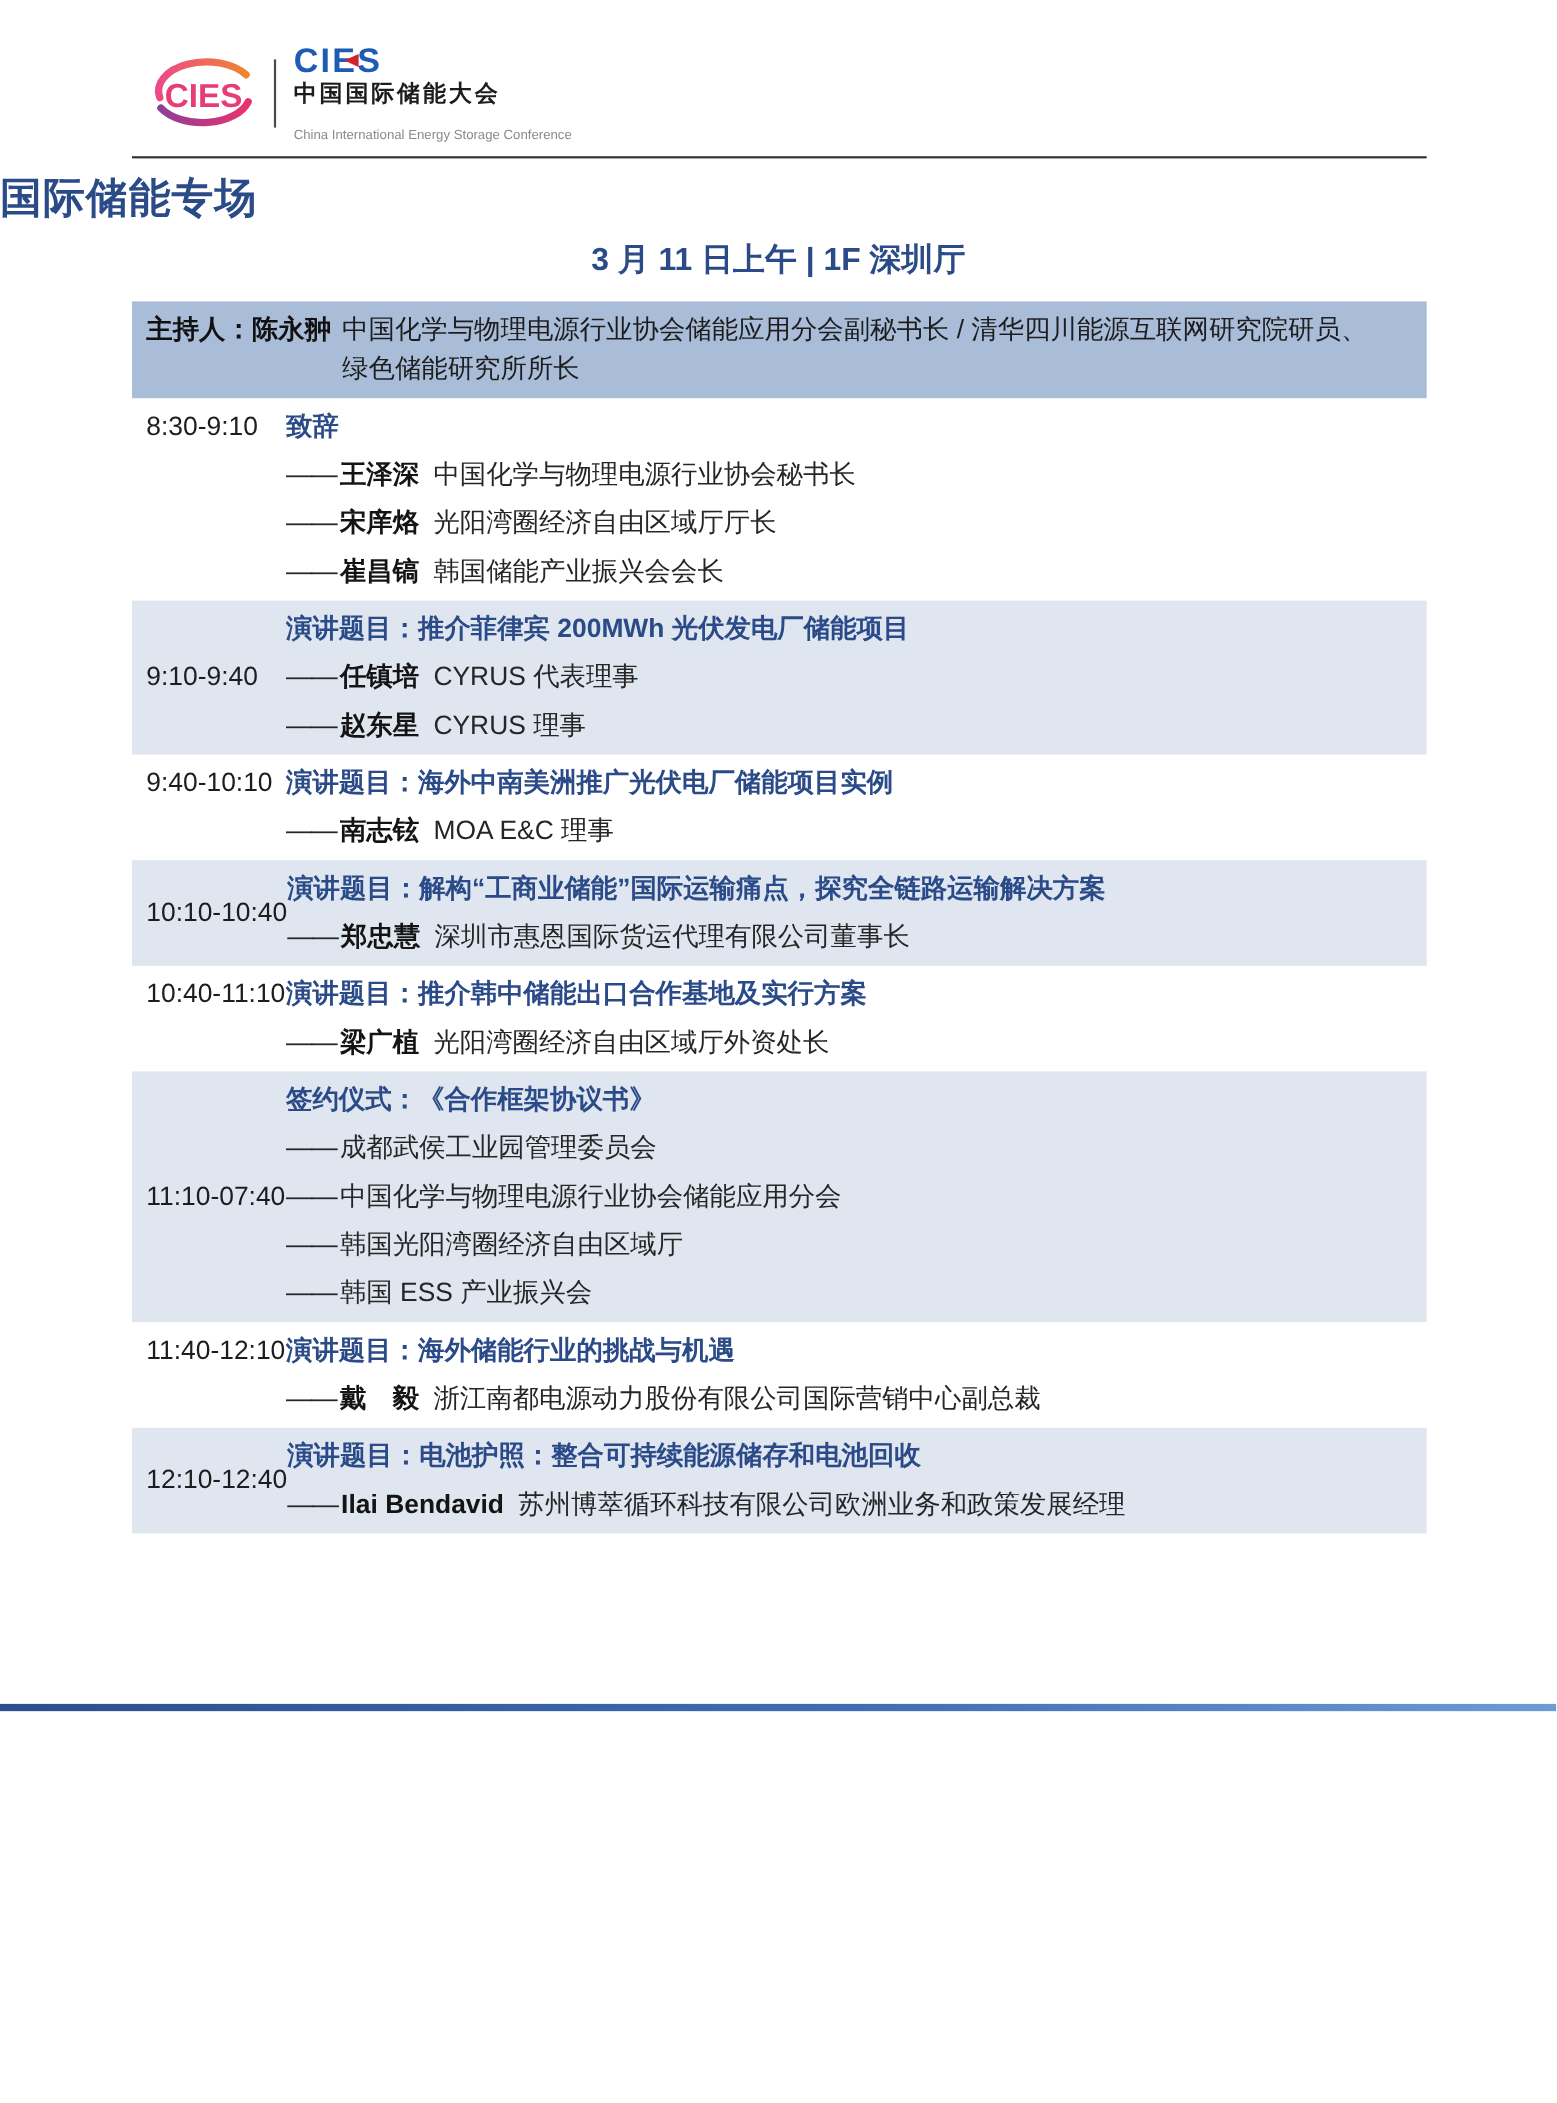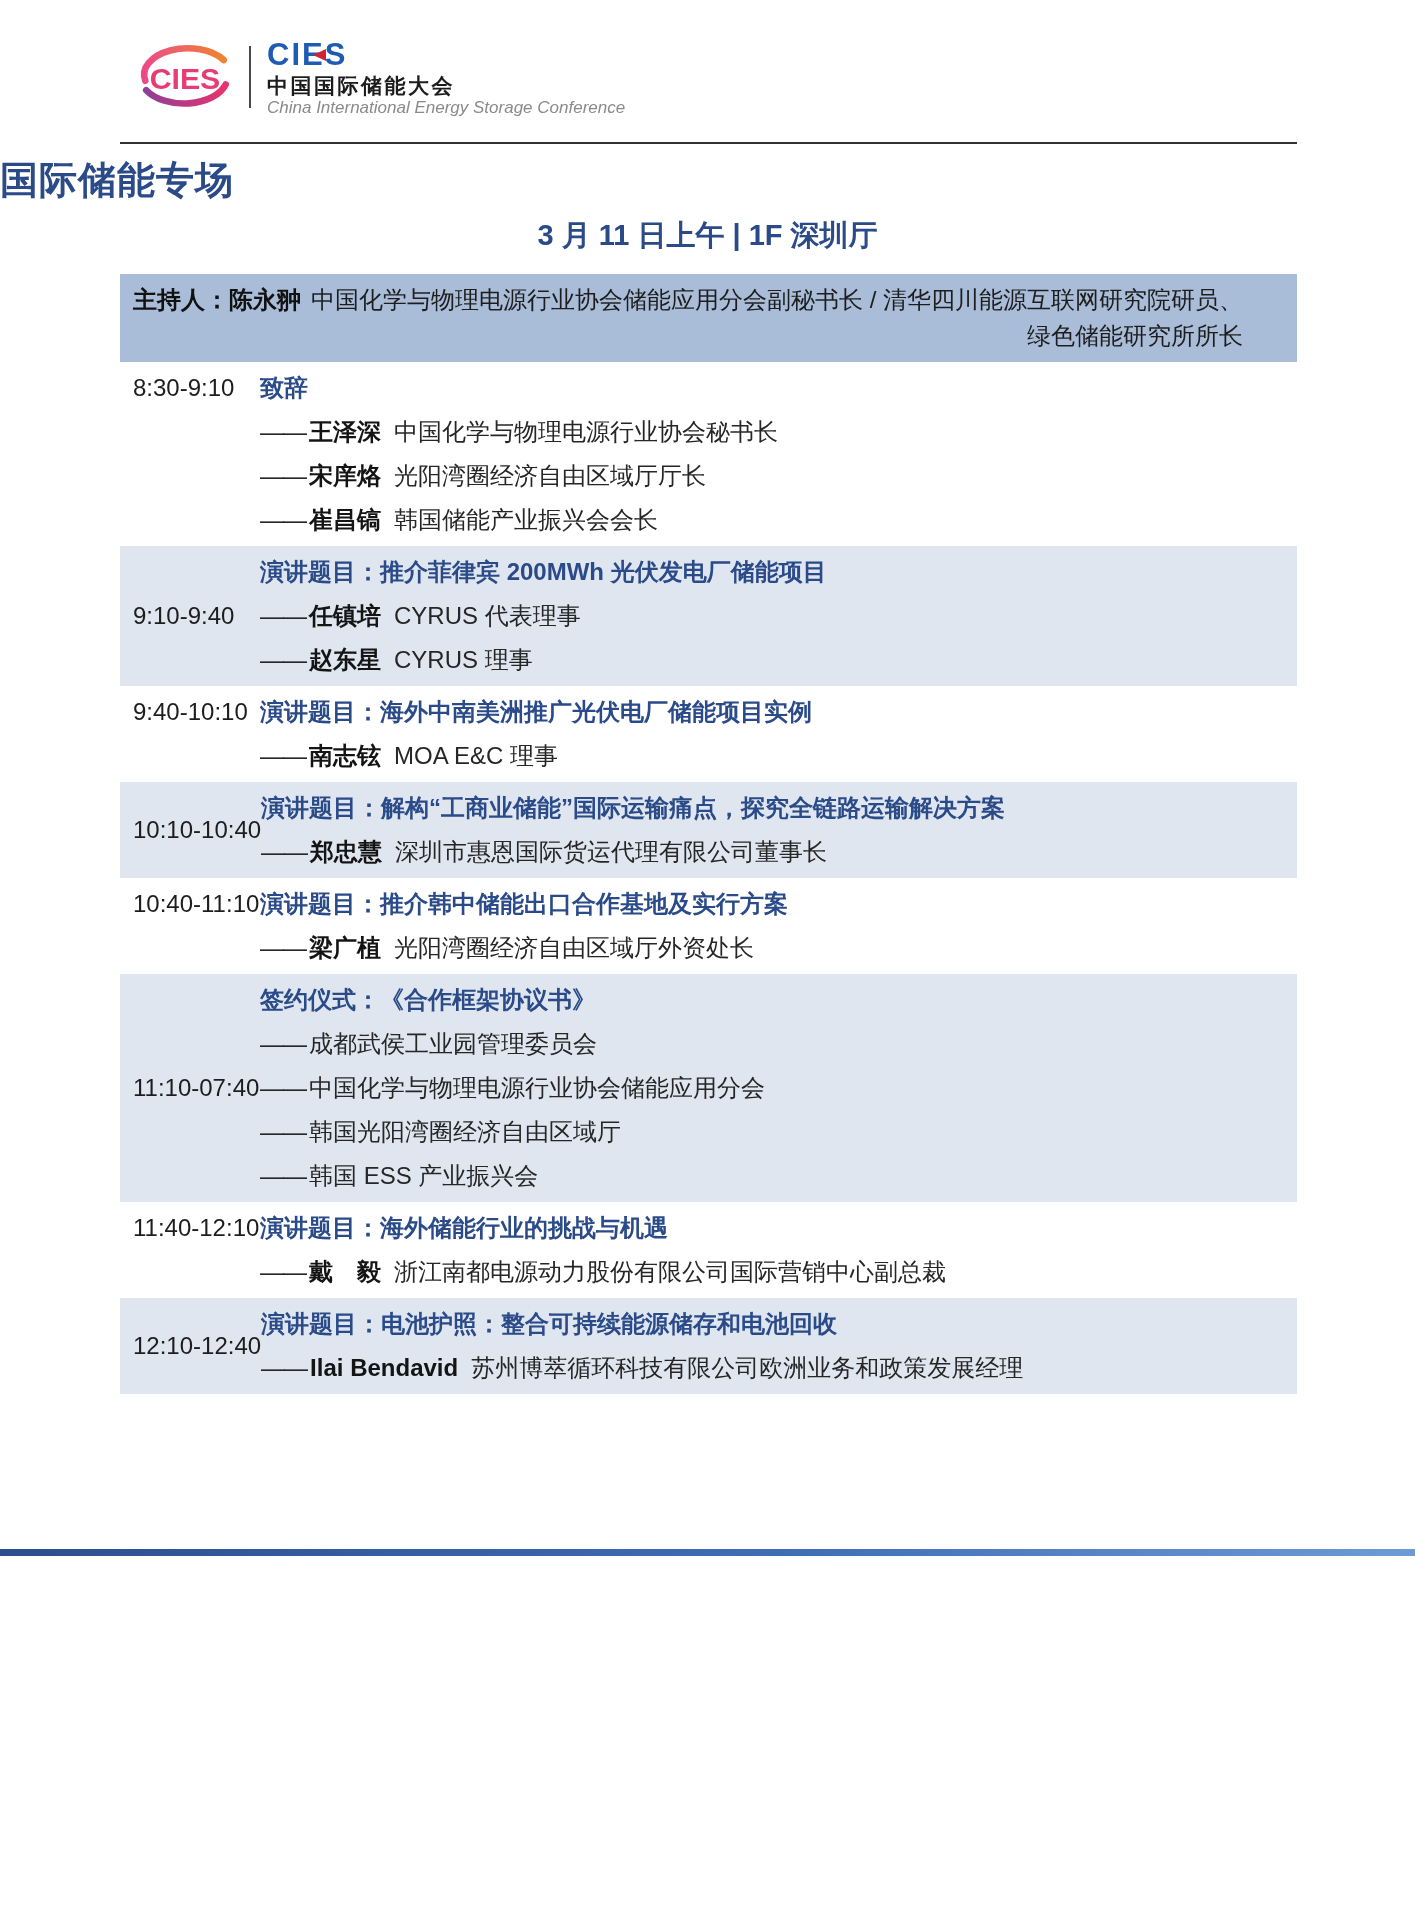--- a/index.html
+++ b/index.html
@@ -14,36 +14,36 @@
 
   
   .logo-row { position:absolute; left:133px; top:40px; display:flex; align-items:center; }
   .logo-mark { width:104px; height:74px; display:block; }
   .logo-divider { width:2px; height:62px; background:#4a4a4a; margin:0 16px 0 12px; }
   .brand-block { display:flex; flex-direction:column; justify-content:center; }
   .brand-wordmark { position:relative; font-size:31px; font-weight:800; letter-spacing:2px; color:#1e5cb3; line-height:30px; }
   .brand-arrow { position:absolute; left:46px; top:9px; width:0; height:0;
     border-top:6px solid transparent; border-bottom:6px solid transparent; border-right:13px solid #cf2233; }
   .brand-cn { font-size:21px; font-weight:700; letter-spacing:2.5px; color:#1c1c1c; margin-top:4px; line-height:24px; }
-  .brand-en { font-size:17px; color:#8a8a8a; margin-top:3px; line-height:13px;font-style:italic; }
+  .brand-en { font-size:12px; color:#8a8a8a; margin-top:18px; line-height:13px; }
 
   .header-rule { position:absolute; left:120px; width:1177px; top:142px; height:2px; background:#333333; }
 
   .session-title { position:absolute; left:0; right:0; top:155px; text-align:left;
     font-size:38px; font-weight:bold; color:#2a4a88; letter-spacing:1px; }
   .session-datetime { position:absolute; left:0; right:0; top:216px; text-align:center;
     font-size:29px; font-weight:bold; color:#2a4a88; }
 
   
   .agenda { position:absolute; left:120px; top:274px; width:1177px; font-size:24px; }
 
   .moderator-row { display:flex; background:#a9bcd8; padding:8px 10px 8px 13px; line-height:36px; }
   .moderator-label, .moderator-name { font-weight:bold; color:#111; white-space:nowrap; }
   .moderator-name { margin-right:10px; }
-  .moderator-desc { color:#1d1d1d;text-align:right; }
+  .moderator-desc { color:#1d1d1d; }
   .moderator-desc div { line-height:36px; }
 
   .row { display:flex; padding:10px 0; }
   .row.alt { background:#dfe6f0;align-items:center; }
   .time-cell { flex:0 0 127px; padding-left:13px; color:#1d1d1d; line-height:32px; white-space:nowrap; }
   .row-content { flex:1; min-width:0; }
   .row-title { font-weight:bold; color:#2a4a88; line-height:32px; }
   .speaker { margin-top:12px; line-height:32px; color:#262626; }
   .speaker .dash { letter-spacing:-1px; margin-right:3px; }
   .s-name { font-weight:bold; color:#141414; margin-right:13px; white-space:pre; }

